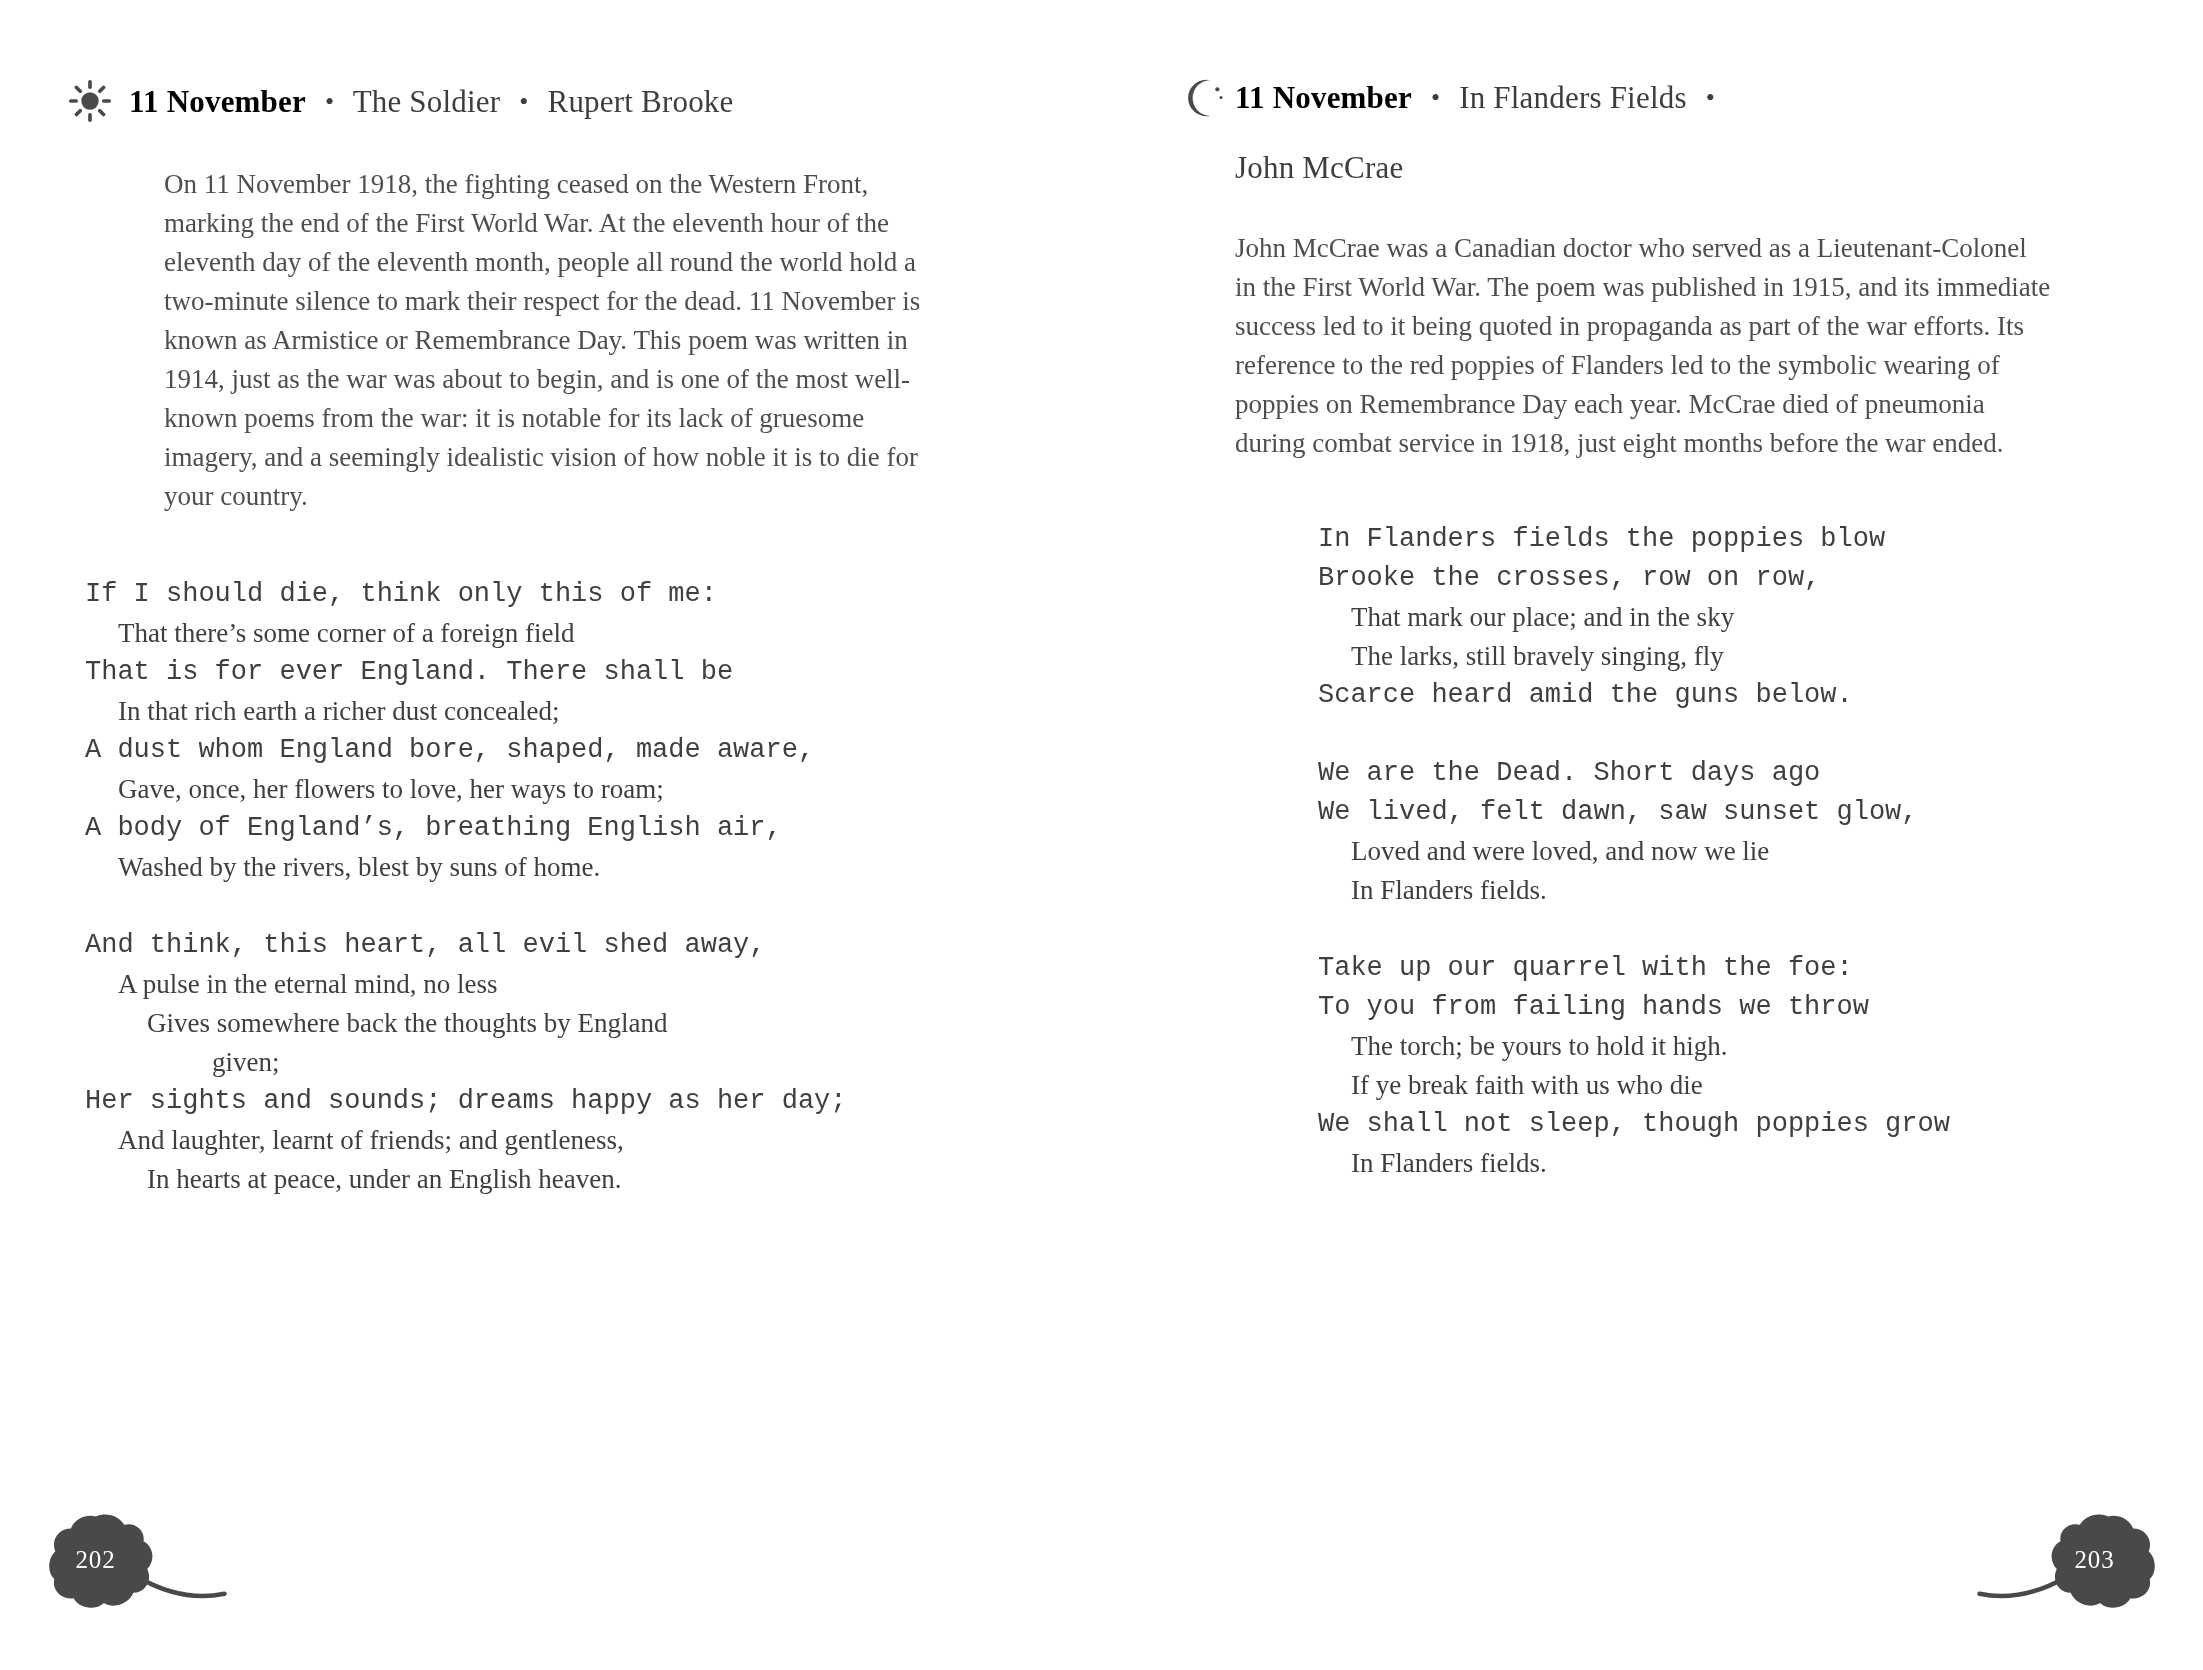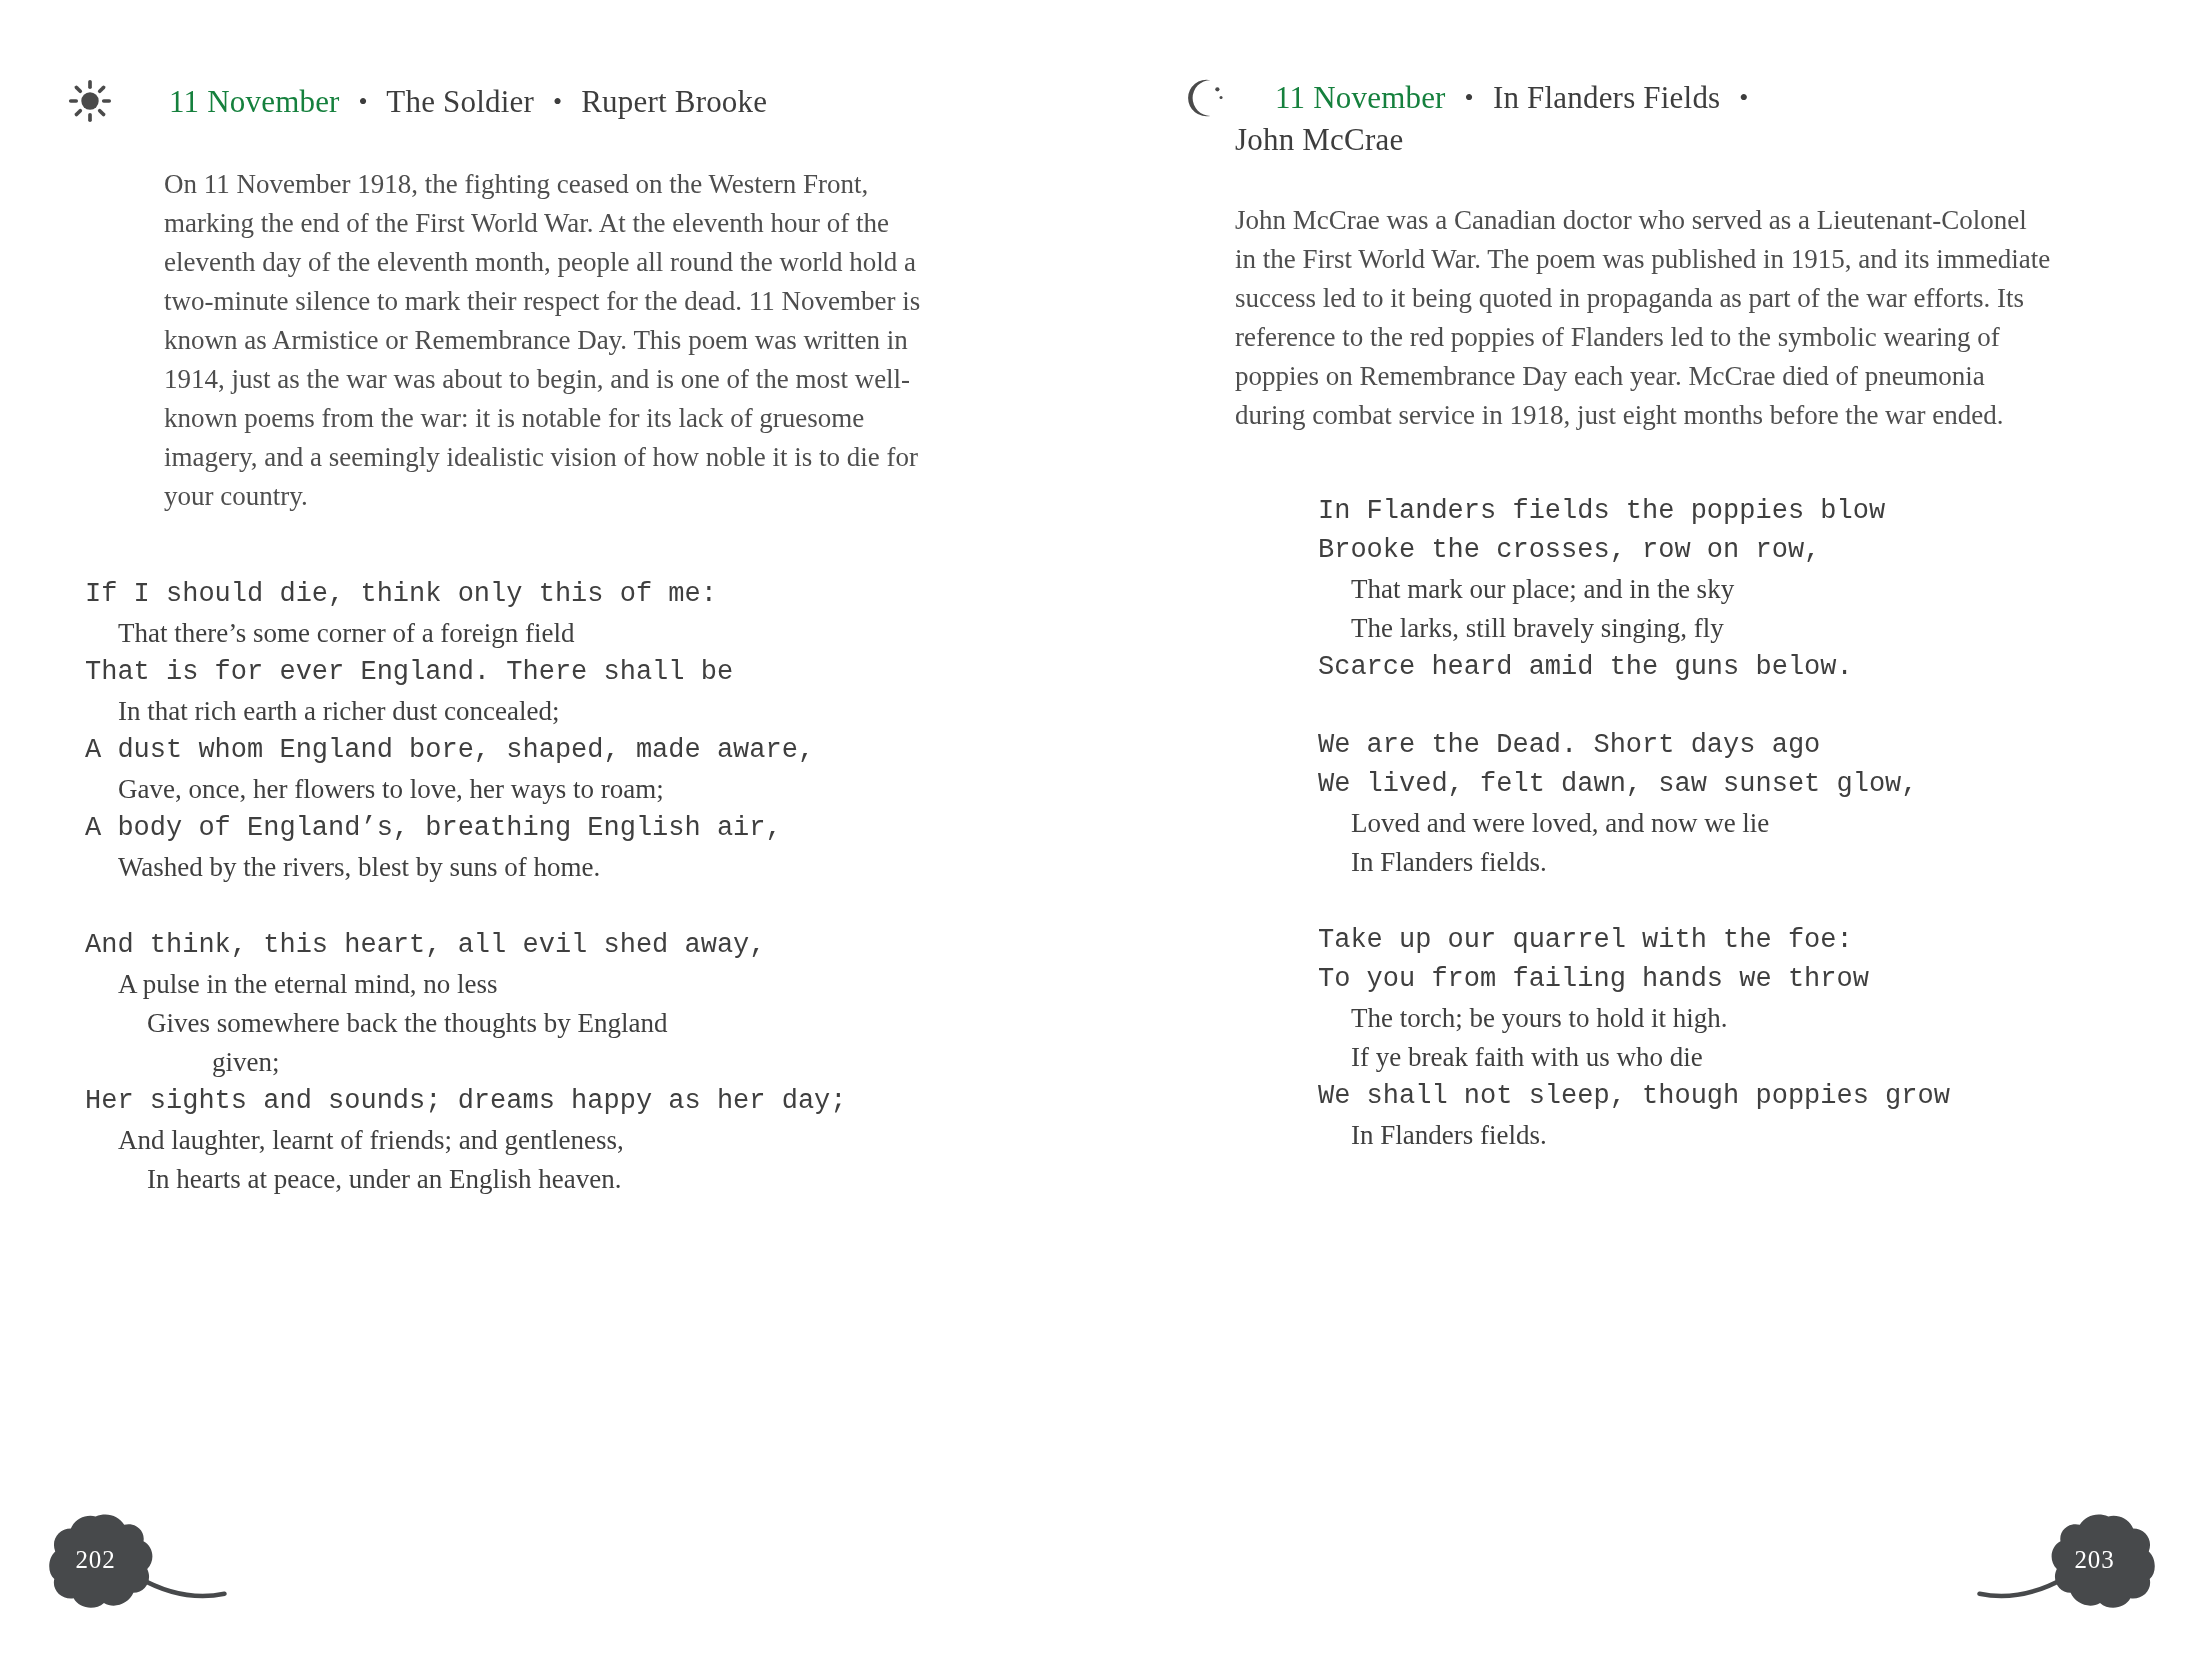--- a/index.html
+++ b/index.html
@@ -24,29 +24,29 @@
 
   .hdr { position: relative; }
   .hdr h1 {
     margin: 0;
     font-size: 31px;
     font-weight: 400;
     line-height: 42px;
     color: #3d3d3d;
     letter-spacing: 0.2px;
   }
-  .hdr-date { font-weight: 400; color: #15803d; margin-left: 40px; }
+  .hdr-date { font-weight: 700; color: #000000; }
   .sep {
     display: inline-block;
     margin: 0 11px;
     font-size: 26px;
     color: #3d3d3d;
     vertical-align: 1.8px;
   }
-  .hdr-author-block { display: block; }
+  .hdr-author-block { display: block; margin-top: 28px; }
 
   .icon {
     position: absolute;
     top: 0;
     width: 46px;
     height: 46px;
   }
   .page.left  .icon { left: -61px; top: -1.8px; }
   .page.right .icon { left: -52px; top: -0.9px; }
 

